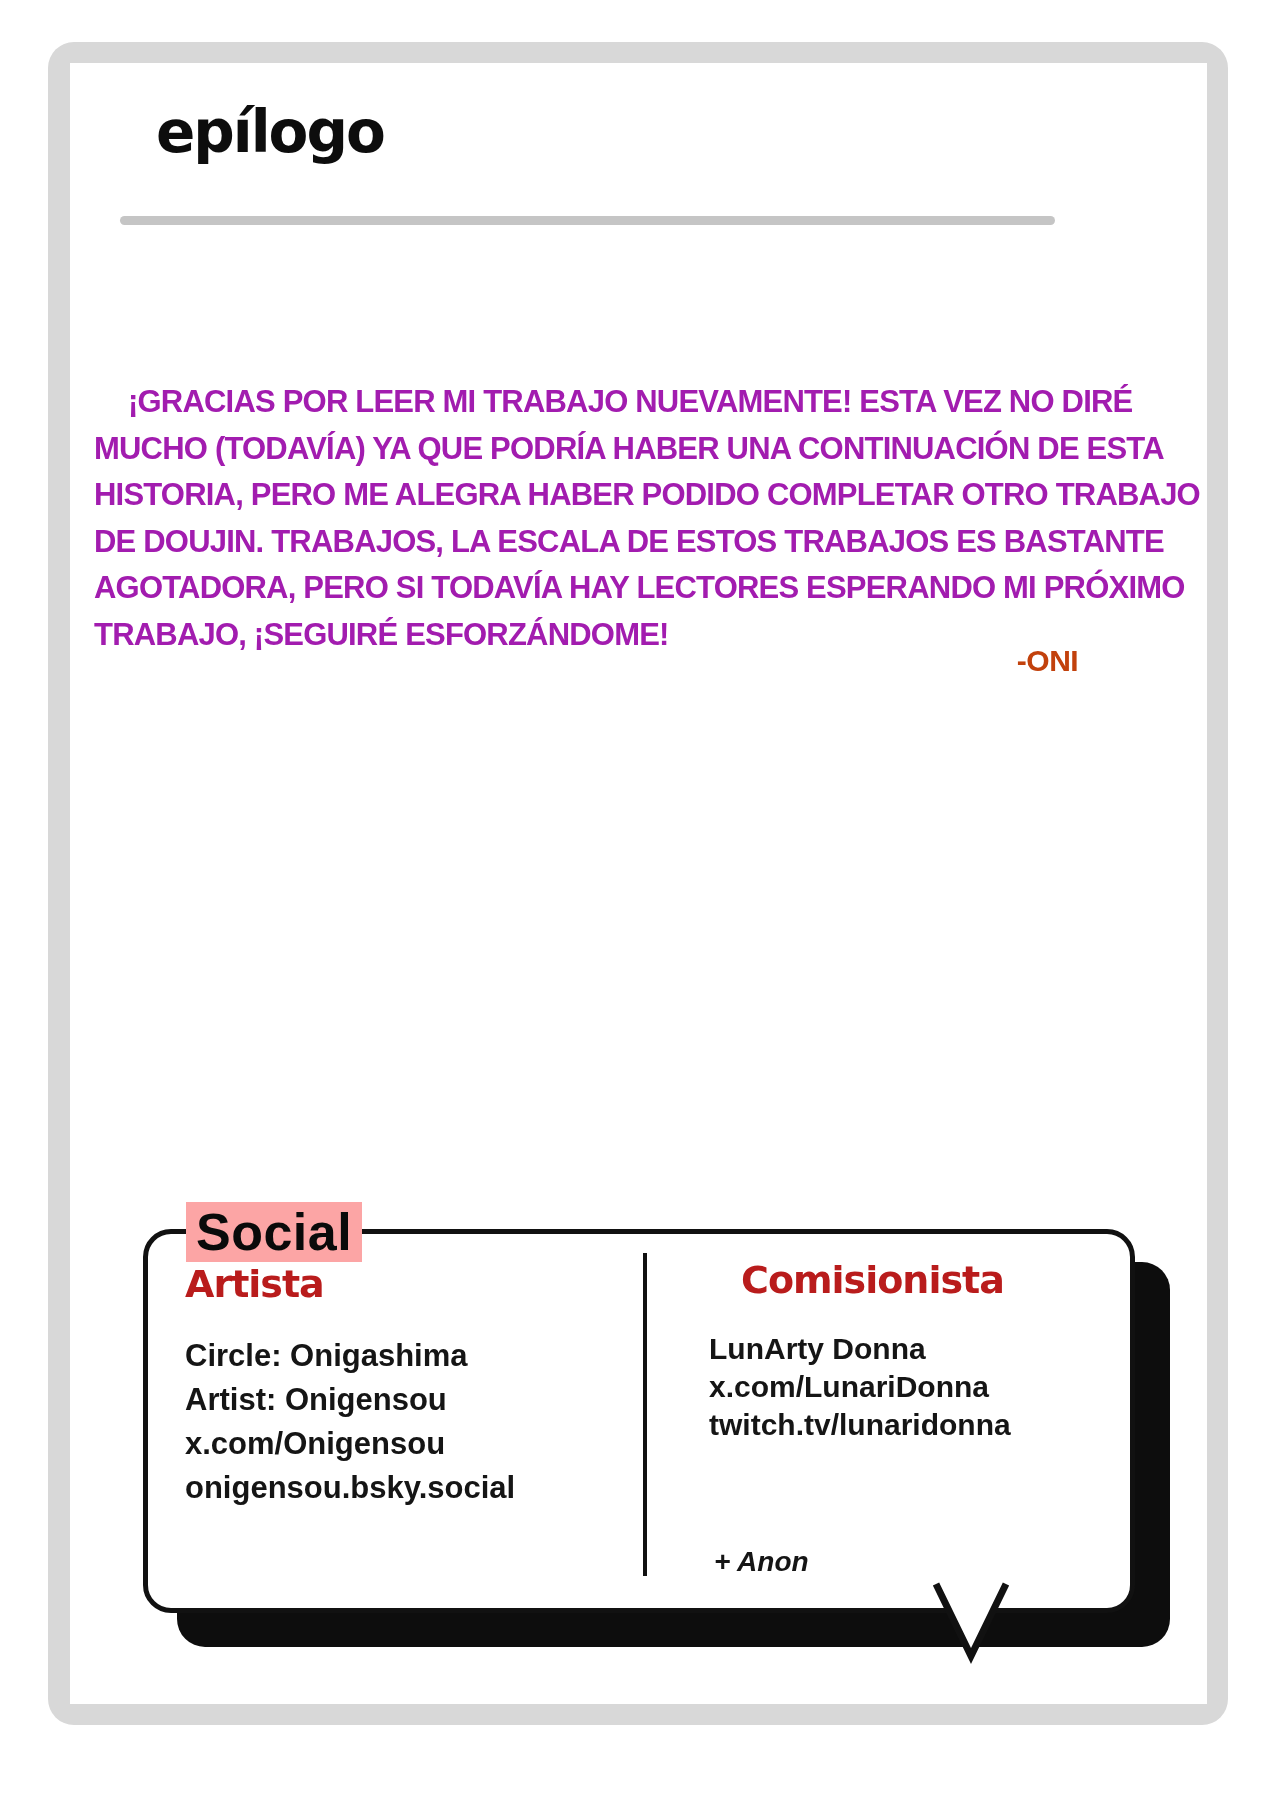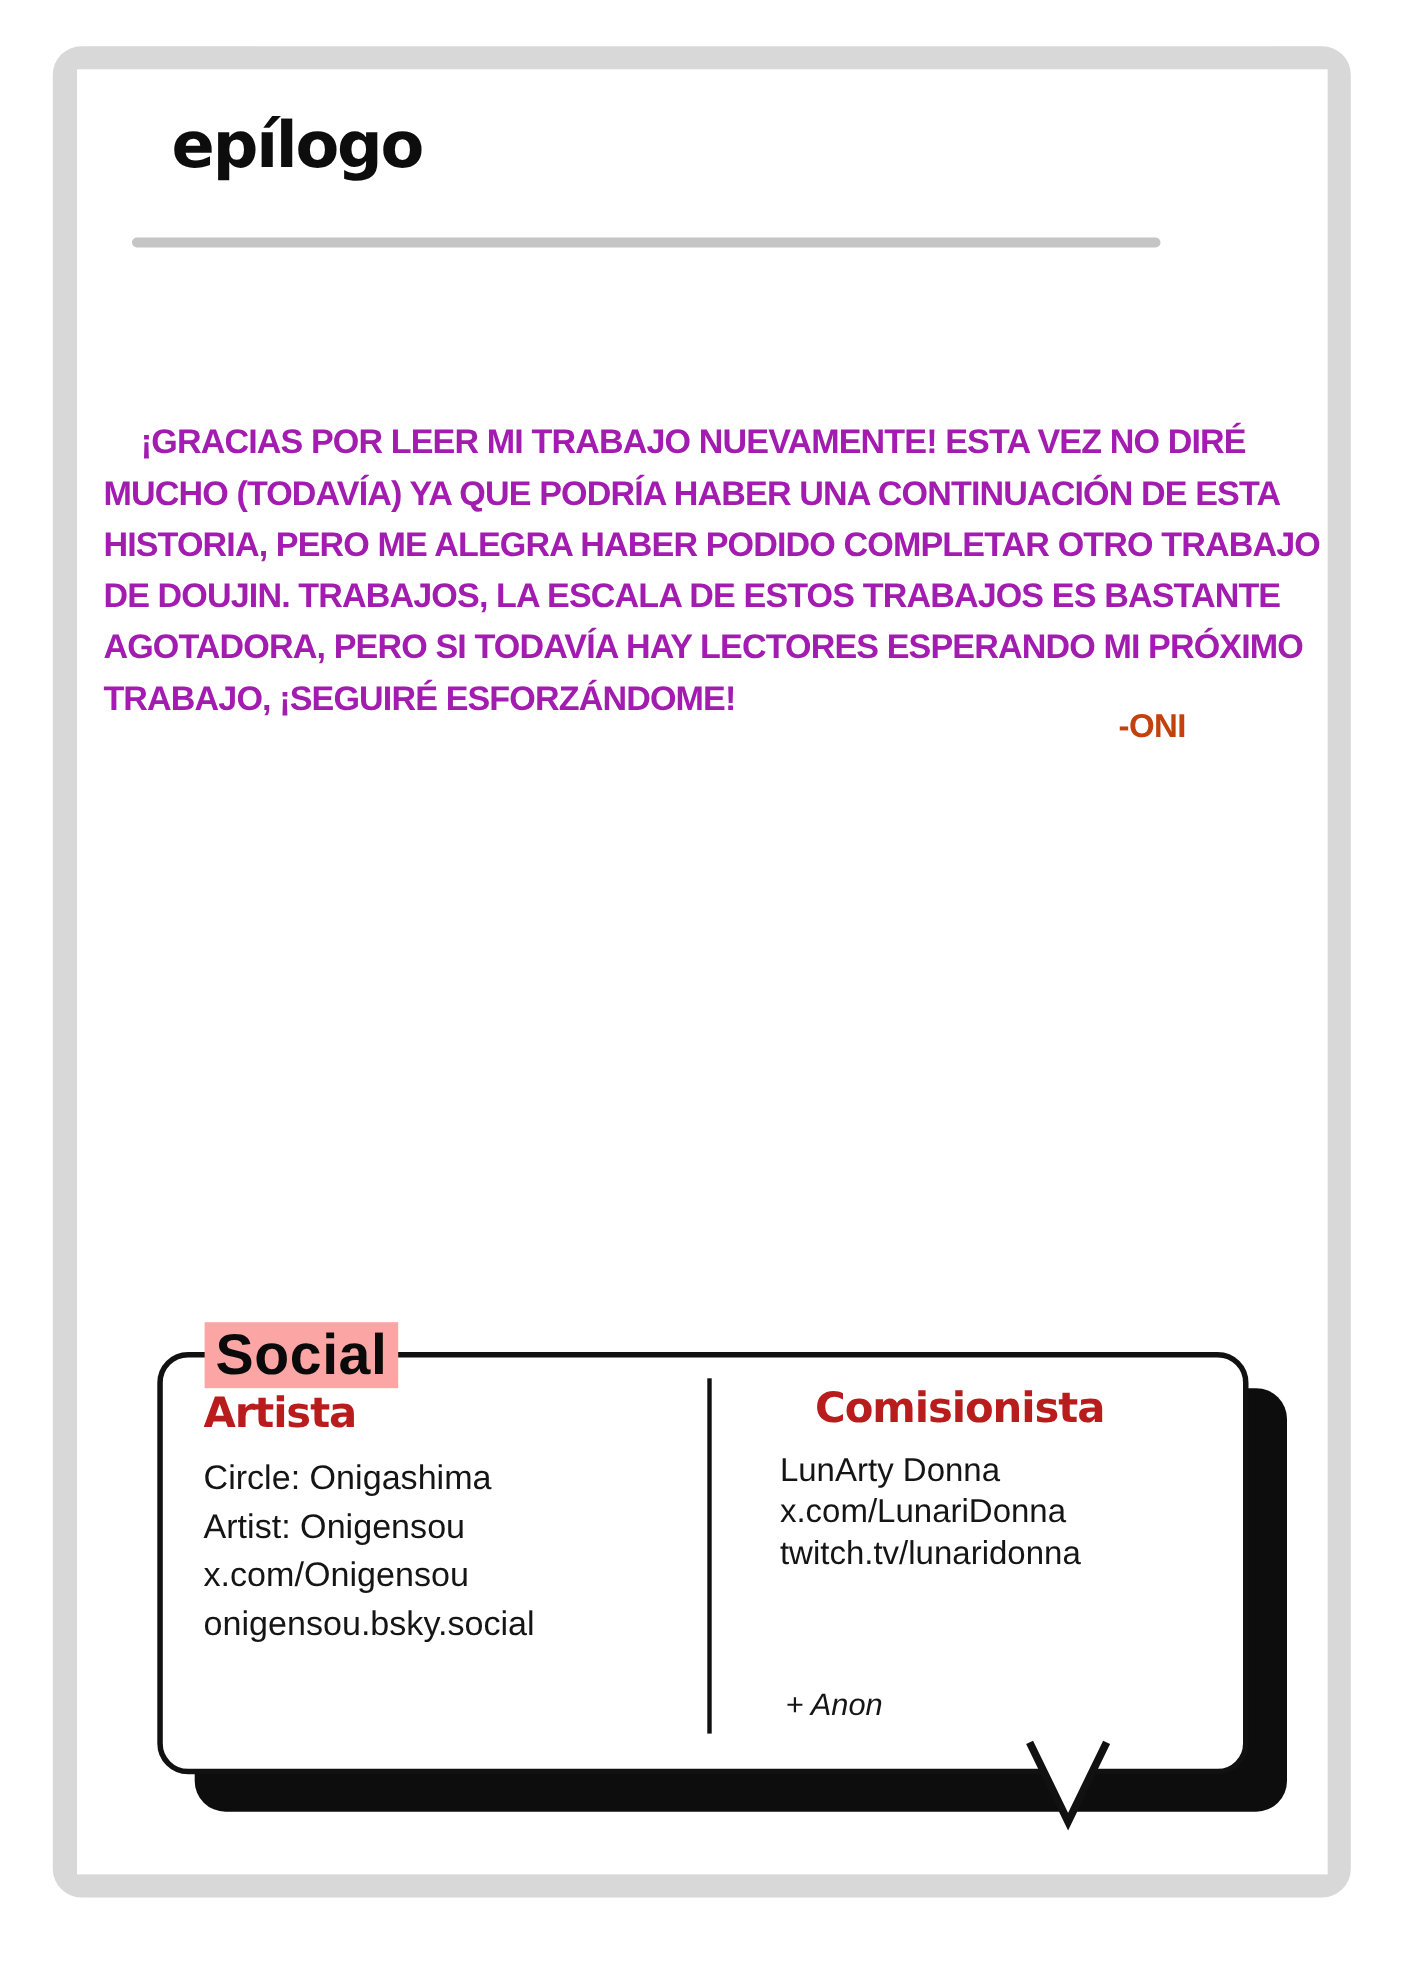--- a/index.html
+++ b/index.html
@@ -37,21 +37,21 @@
   .social-divider{position:absolute;left:643px;top:1253px;width:4px;height:323px;
        background:#111;z-index:3;}
   .tail-svg{position:absolute;left:0;top:0;width:1280px;height:1793px;z-index:4;
        pointer-events:none;}
 
   
   .col-heading{position:absolute;font-family:"DejaVu Sans",sans-serif;font-weight:700;
        font-size:38px;letter-spacing:-1px;color:#b91c1c;z-index:3;}
   .artist-heading{left:185px;top:1262px;}
   .commissioner-heading{left:741px;top:1258px;}
-  .credit{position:absolute;font-weight:400;color:#151515;z-index:3;white-space:nowrap;}
+  .credit{position:absolute;font-weight:700;color:#151515;z-index:3;white-space:nowrap;margin-top:12px;}
   .artist-lines{left:185px;top:1322px;font-size:31px;}
   .artist-lines .cline{height:44px;line-height:44px;}
   .commissioner-lines{left:709px;top:1318px;font-size:30px;}
   .commissioner-lines .cline{height:38px;line-height:38px;}
   .commissioner-extra{left:714px;top:1534px;font-size:28px;font-style:italic;}
 </style>
 </head>
 <body>
 
 <div class="mat"></div>

